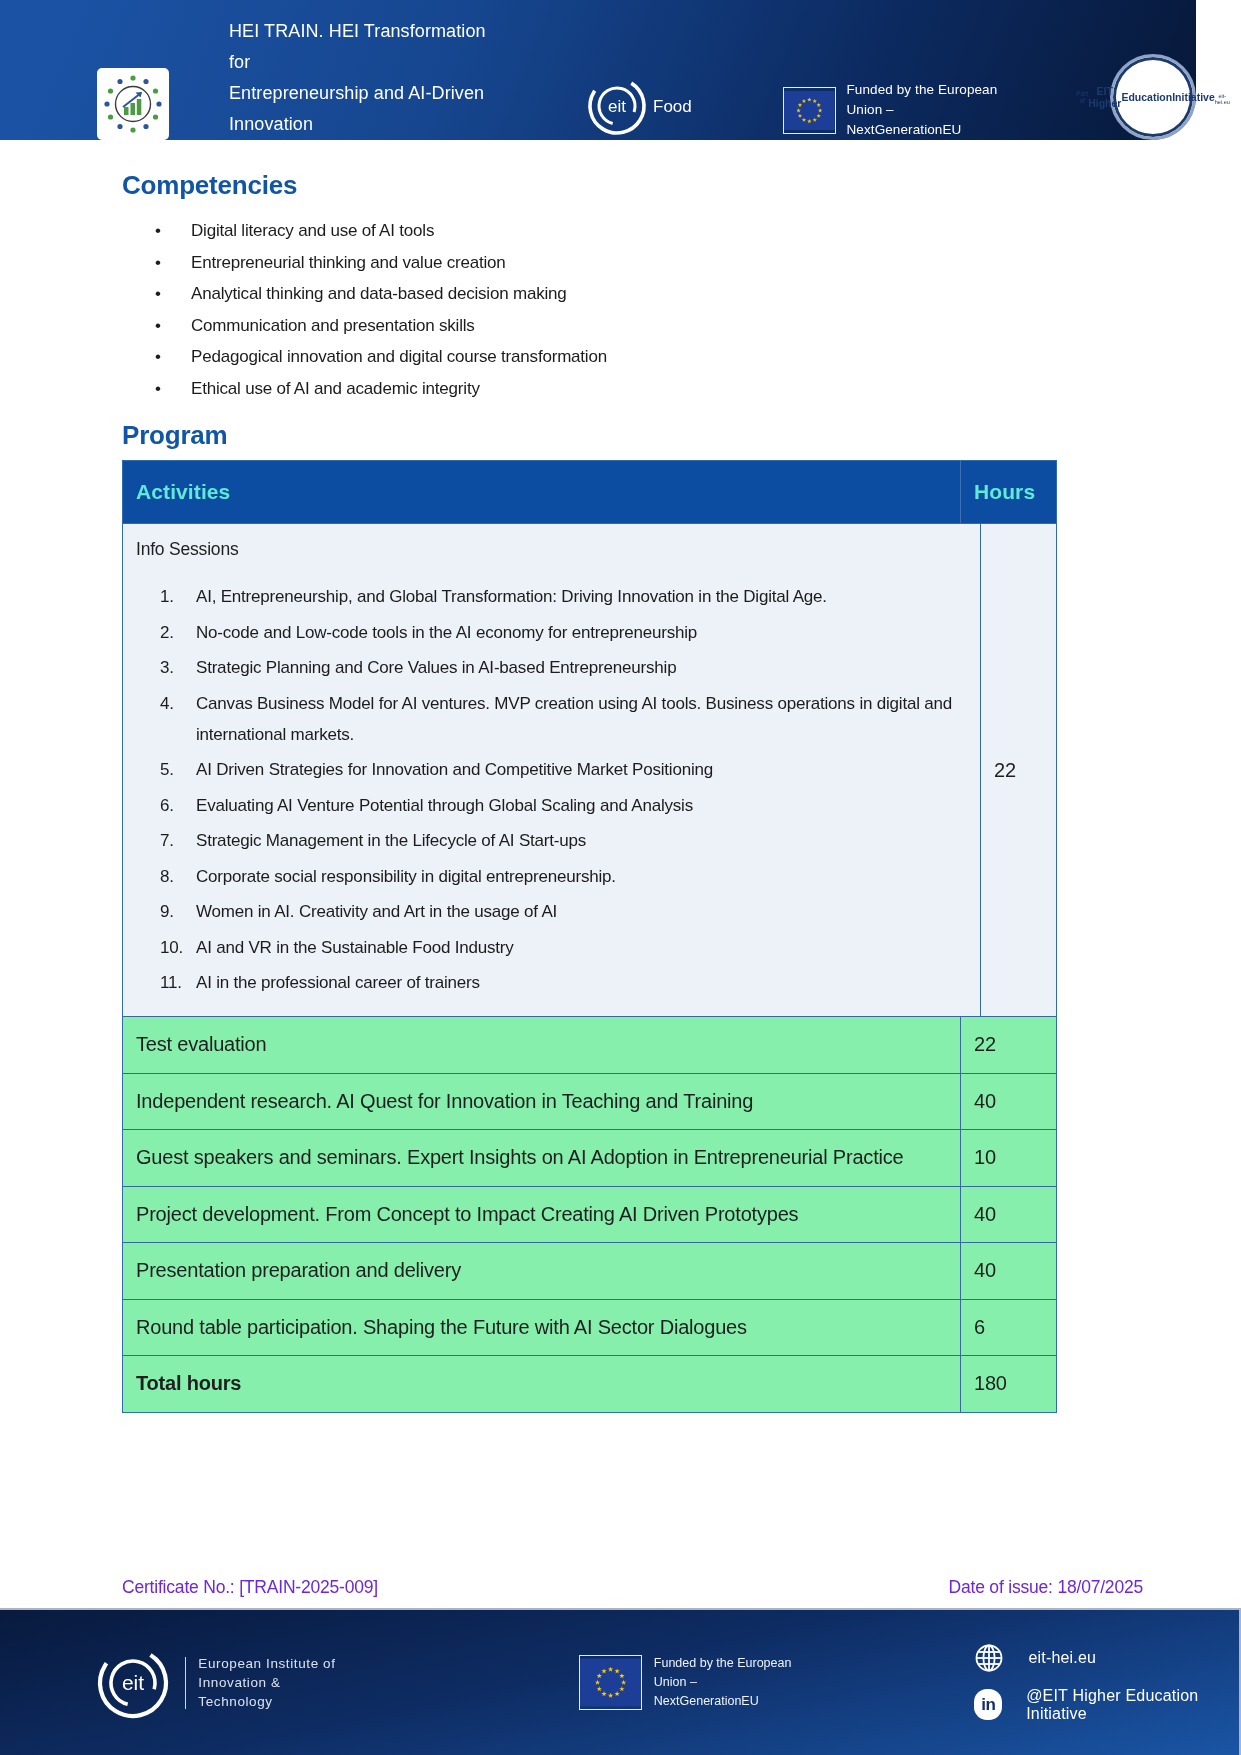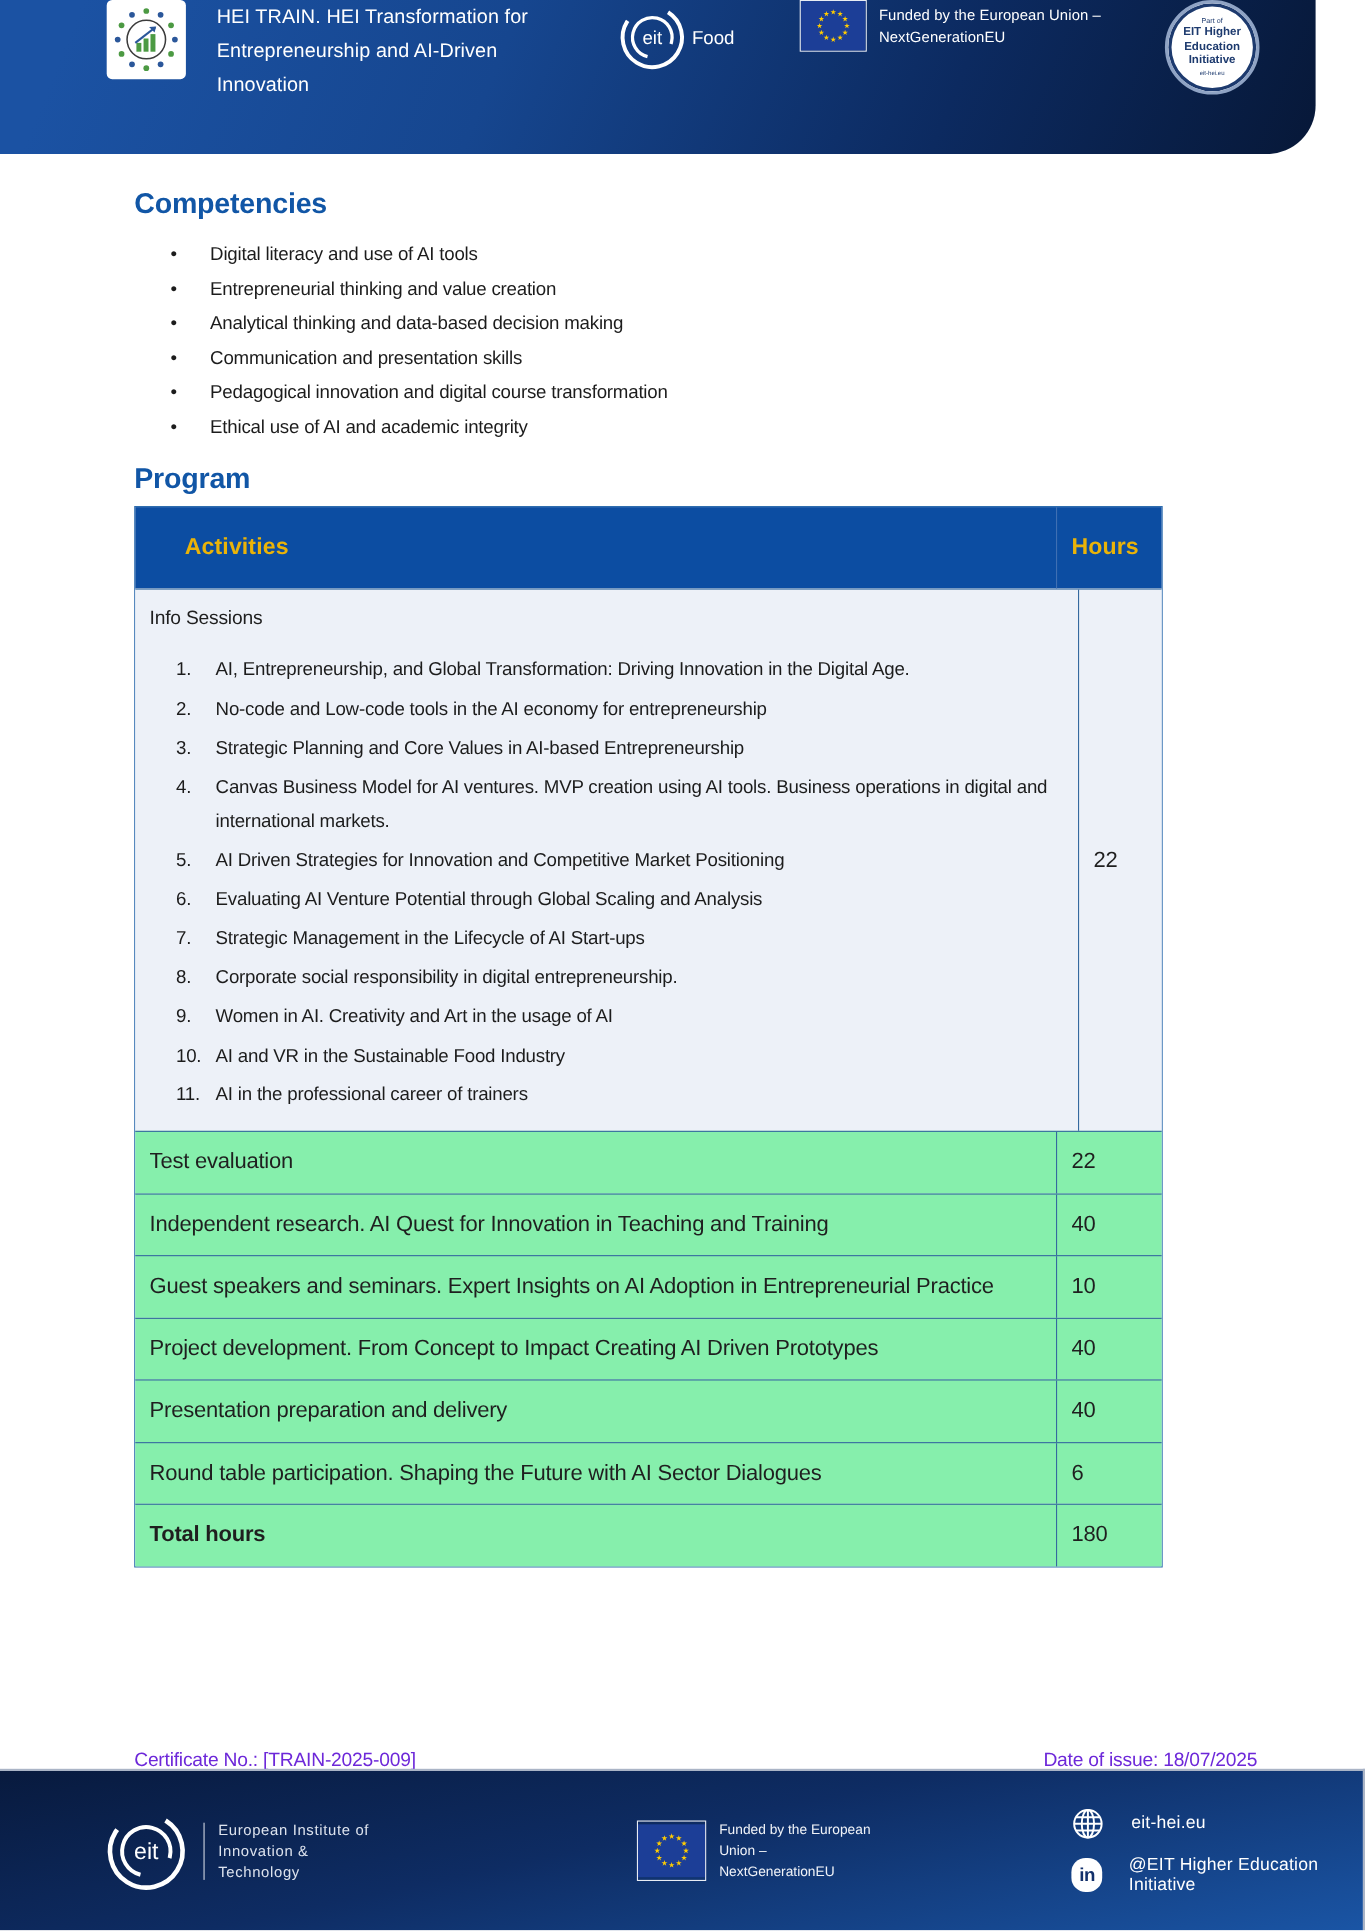--- a/index.html
+++ b/index.html
@@ -5,34 +5,34 @@
   * { margin:0; padding:0; box-sizing:border-box; }
   html,body { background:#ffffff; }
   body { font-family:"Liberation Sans", sans-serif; color:#1f1f1f; }
   .page { position:relative; width:1241px; height:1755px; background:#fff; overflow:hidden; }
 
   
   .hdr {
     position:absolute; top:0; left:0; width:1196px; height:140px;
     background:linear-gradient(112deg,#1b52a3 6%,#16468f 38%,#0c2a60 72%,#071838 100%);
     border-bottom-right-radius:44px;
-    display:flex; align-items:flex-start;
+    display:flex; align-items:flex-end;gap:32px;
   }
   .hdr-logo-box {
     width:72px; height:72px; margin-left:97px; background:#fff; border-radius:5px;
     display:flex; align-items:center; justify-content:center; flex:0 0 auto;
   }
   .hdr-title { margin-left:28px; color:#fff; font-size:18px; line-height:31px; letter-spacing:.1px; width:300px; }
   .eitfood { margin-left:60px; flex:0 0 auto; }
   .flagwrap { display:flex; align-items:center; margin-left:44px; }
   .flag { border:1.5px solid #e8ecf4; display:block; }
   .eu-text { color:#fff; font-size:13.5px; line-height:20px; margin-left:11px; letter-spacing:.1px; }
   .badge {
     margin-left:58px; width:86px; height:86px; border-radius:50%; background:#fff;
-    border:3px solid #8fa3c4; display:flex; flex-direction:column; align-items:center; justify-content:center;
+    border:3px solid #8fa3c4; display:flex; align-items:center; justify-content:center;
     box-shadow:0 0 0 3px #1d3a6e inset; flex:0 0 auto; text-align:center;
   }
   .badge .b-partof { font-size:6.5px; color:#1d3a6e; }
   .badge .b-line  { font-size:10.5px; font-weight:bold; color:#1d3a6e; line-height:12.5px; }
   .badge .b-url   { font-size:5.5px; color:#1d3a6e; margin-top:3px; }
 
   
   .main { position:absolute; top:140px; left:122px; width:1021px; }
   h2.sec { color:#1156a6; font-size:26px; font-weight:bold; letter-spacing:-.2px; }
   .h-comp { margin-top:30px; }
@@ -43,21 +43,21 @@
     position:relative; padding-left:36px; margin-left:33px;
     font-size:17px; line-height:31.5px; letter-spacing:-.2px; color:#1c1c1c;
   }
   ul.comp li::before { content:"•"; position:absolute; left:0; top:0; font-size:17px; }
 
   .ptable { width:935px; border:1.5px solid #2e6dae; }
   .prow { display:grid; grid-template-columns:1fr 96px; }
   .prow + .prow { border-top:1.5px solid #35699f; }
   .prow .cell { padding:0 0 0 13px; display:flex; align-items:center; font-size:20px; letter-spacing:-.2px; }
   .prow .hours { border-left:1.5px solid #35699f; }
-  .thead { background:#0c4da2; color:#eab308; height:74px;padding-left:32px; }
+  .thead { background:#0c4da2; color:#5eead4; height:62px; }
   .thead .cell { font-size:21px; font-weight:bold; letter-spacing:.1px; }
   .thead .hours { border-left:1.5px solid #3f6fb3; }
   .body-row { background:#86efac; height:56.5px; }
   .info-row { background:#edf1f8; height:493px; }
   .info-row .acell { display:block; padding:15px 20px 0 13px; }
   .info-title { font-size:17.5px; letter-spacing:-.2px; }
   ol.sess { list-style:none; counter-reset:n; margin:21px 0 0 24px; width:800px; }
   ol.sess li {
     position:relative; counter-increment:n; padding-left:36px;
     font-size:17px; line-height:31px; letter-spacing:-.2px; margin-bottom:4.5px; color:#1c1c1c;

